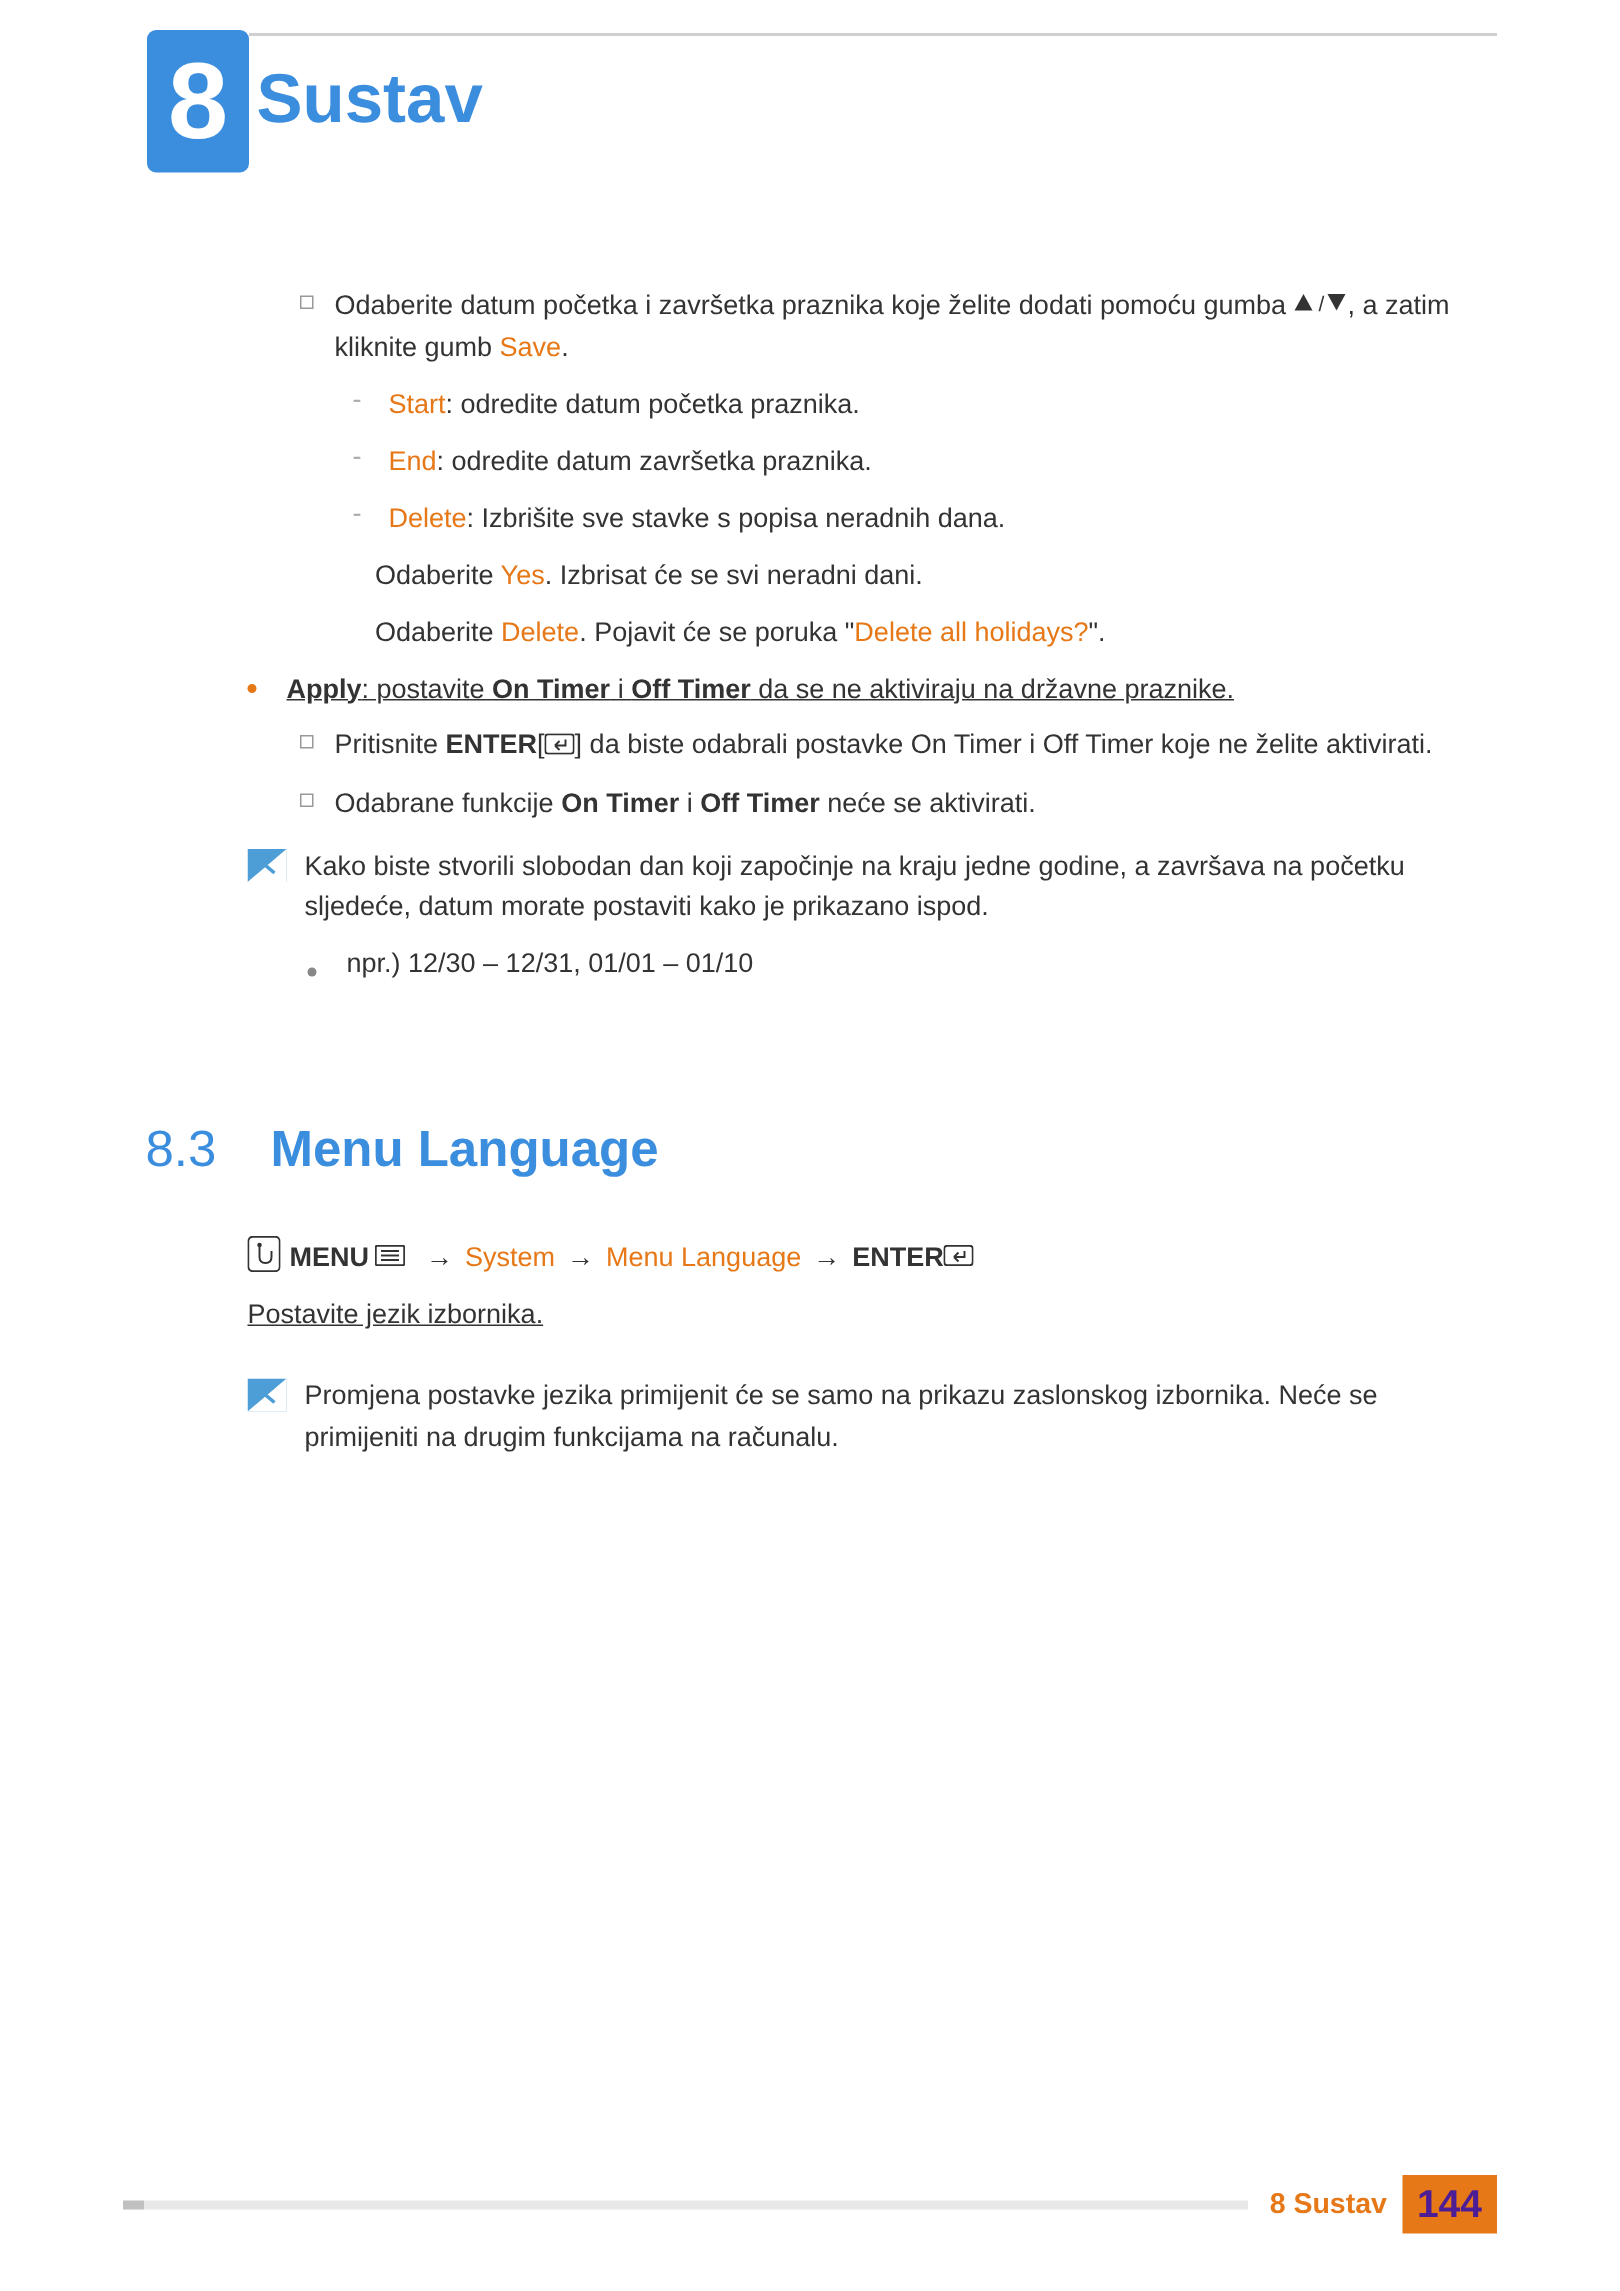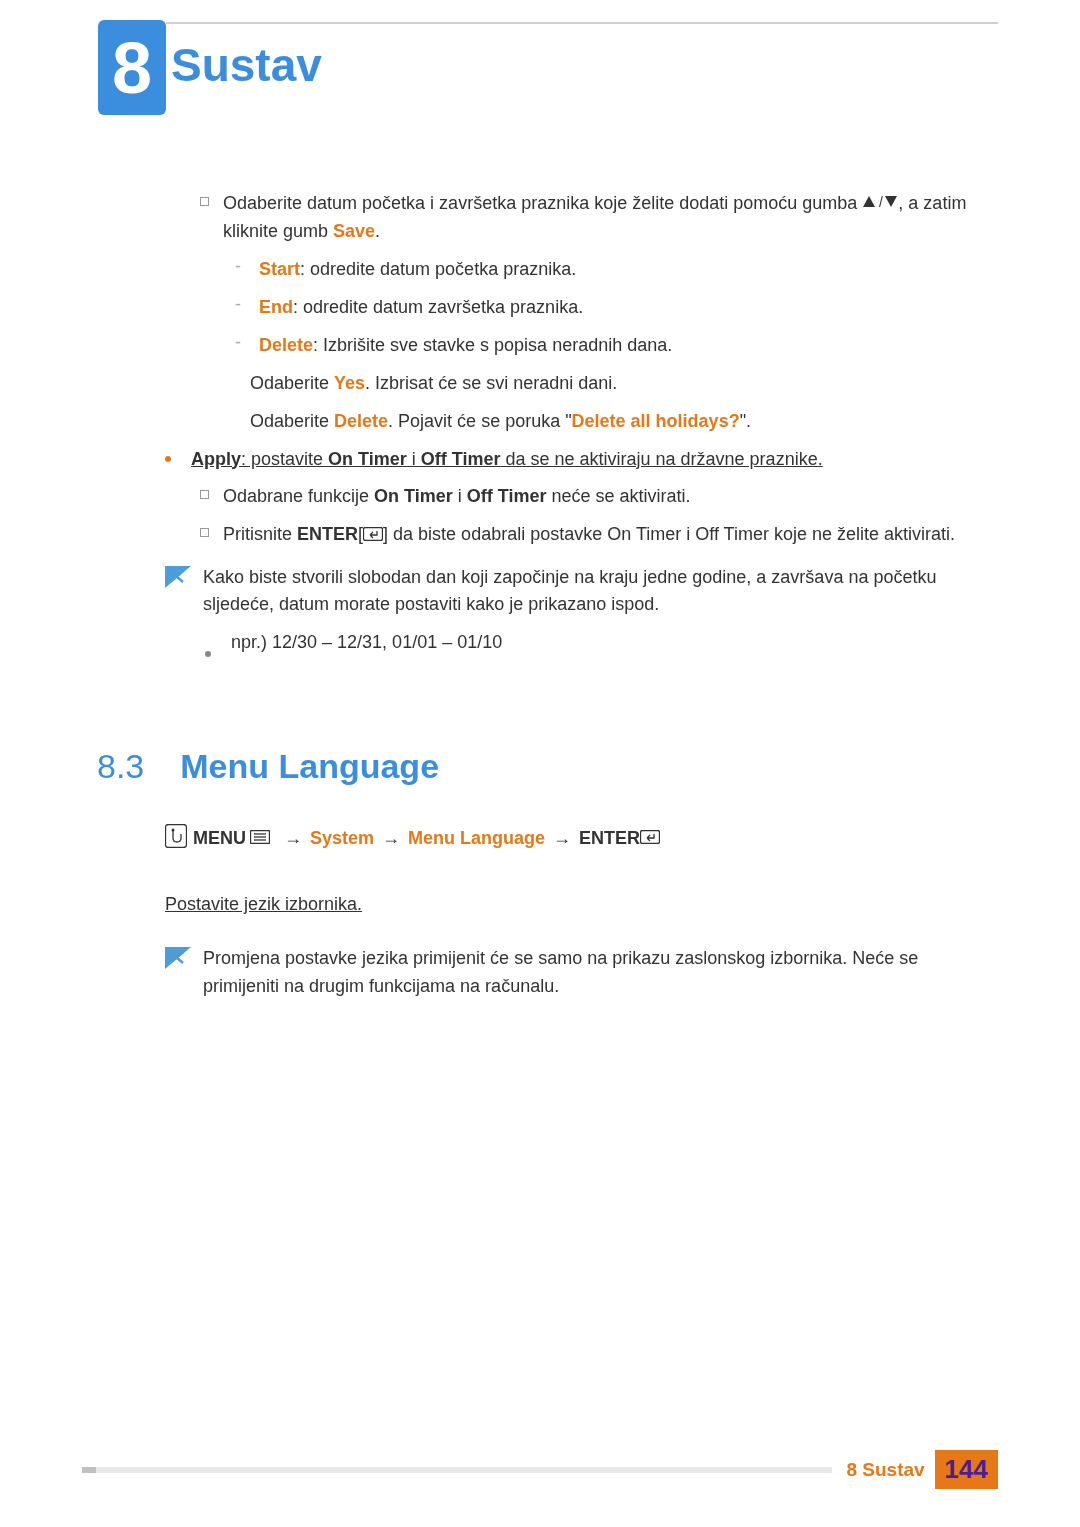--- a/index.html
+++ b/index.html
@@ -79,21 +79,21 @@
       color: #aaa;
       margin-right: 18px;
       flex-shrink: 0;
     }
     .sub-indent {
       margin-left: 85px;
       margin-bottom: 10px;
     }
     .orange {
       color: #e67817;
-      font-weight: 700;
+      font-weight: 400;
     }
     .black-bold {
       font-weight: 700;
     }
     .dot-item {
       display: flex;
       align-items: flex-start;
       margin-bottom: 10px;
       text-decoration: underline;
     }
@@ -137,21 +137,21 @@
     }
     .section-title {
       font-size: 34px;
       color: #3b8dde;
       font-weight: 700;
     }
     .breadcrumb {
       display: flex;
       align-items: center;
       flex-wrap: wrap;
-      margin-bottom: 38px;
+      margin-bottom: 10px;
     }
     .breadcrumb .icon-box {
       margin-right: 6px;
     }
     .plain-text {
       margin-bottom: 26px;
       text-decoration: underline;
     }
     .footer {
       position: absolute;
@@ -190,21 +190,21 @@
     }
     .inline-icon {
       display: inline-block;
       vertical-align: middle;
     }
     .arrow {
       margin: 0 8px;
     }
     .gray-dot-item {
       display: flex;
-      align-items: flex-end;
+      align-items: center;
       margin-left: 40px;
       margin-top: 6px;
     }
     .gray-dot {
       width: 6px;
       height: 6px;
       background: #888;
       border-radius: 50%;
       margin-top: 9px;
       margin-right: 20px;
@@ -269,33 +269,33 @@
   <div class="dot-item" style="margin-top:6px;">
     <div class="orange-dot"></div>
     <div class="text-body">
       <span class="black-bold">Apply</span><span>: postavite </span><span class="black-bold">On Timer</span><span> i </span><span class="black-bold">Off Timer</span><span> da se ne aktiviraju na državne praznike.</span>
     </div>
   </div>
 
   <div class="list-item-square">
     <div class="square-bullet"></div>
     <div class="text-body">
-      <span>Odabrane funkcije </span><span class="black-bold">On Timer</span><span> i </span><span class="black-bold">Off Timer</span><span> neće se aktivirati.</span>
-    </div>
-  </div>
-
-  <div class="list-item-square">
-    <div class="square-bullet"></div>
-    <div class="text-body">
       <span>Pritisnite </span><span class="black-bold">ENTER</span><span>[</span><span class="inline-icon">
         <svg width="20" height="14" viewBox="0 0 20 14">
             <rect x="0.5" y="0.5" width="19" height="13" rx="2" fill="none" stroke="#333" stroke-width="1.3"></rect>
             <path d="M14 4 L14 8 L7 8 M7 8 L10 5 M7 8 L10 11" fill="none" stroke="#333" stroke-width="1.3"></path>
           </svg>
       </span><span>]</span><span> da biste odabrali postavke On Timer i Off Timer koje ne želite aktivirati.</span>
+    </div>
+  </div>
+
+  <div class="list-item-square">
+    <div class="square-bullet"></div>
+    <div class="text-body">
+      <span>Odabrane funkcije </span><span class="black-bold">On Timer</span><span> i </span><span class="black-bold">Off Timer</span><span> neće se aktivirati.</span>
     </div>
   </div>
 
   <div class="note-row">
     <div class="note-icon">
       <svg width="26" height="22" viewBox="0 0 26 22">
           <rect x="0" y="0" width="26" height="22" fill="#4d9dd6"></rect>
           <polygon points="0,22 26,0 26,22" fill="#fff"></polygon>
           <path d="M5 5 L18 16 M18 5 L5 16" stroke="#4d9dd6" stroke-width="2.4" fill="none"></path>
         </svg>

